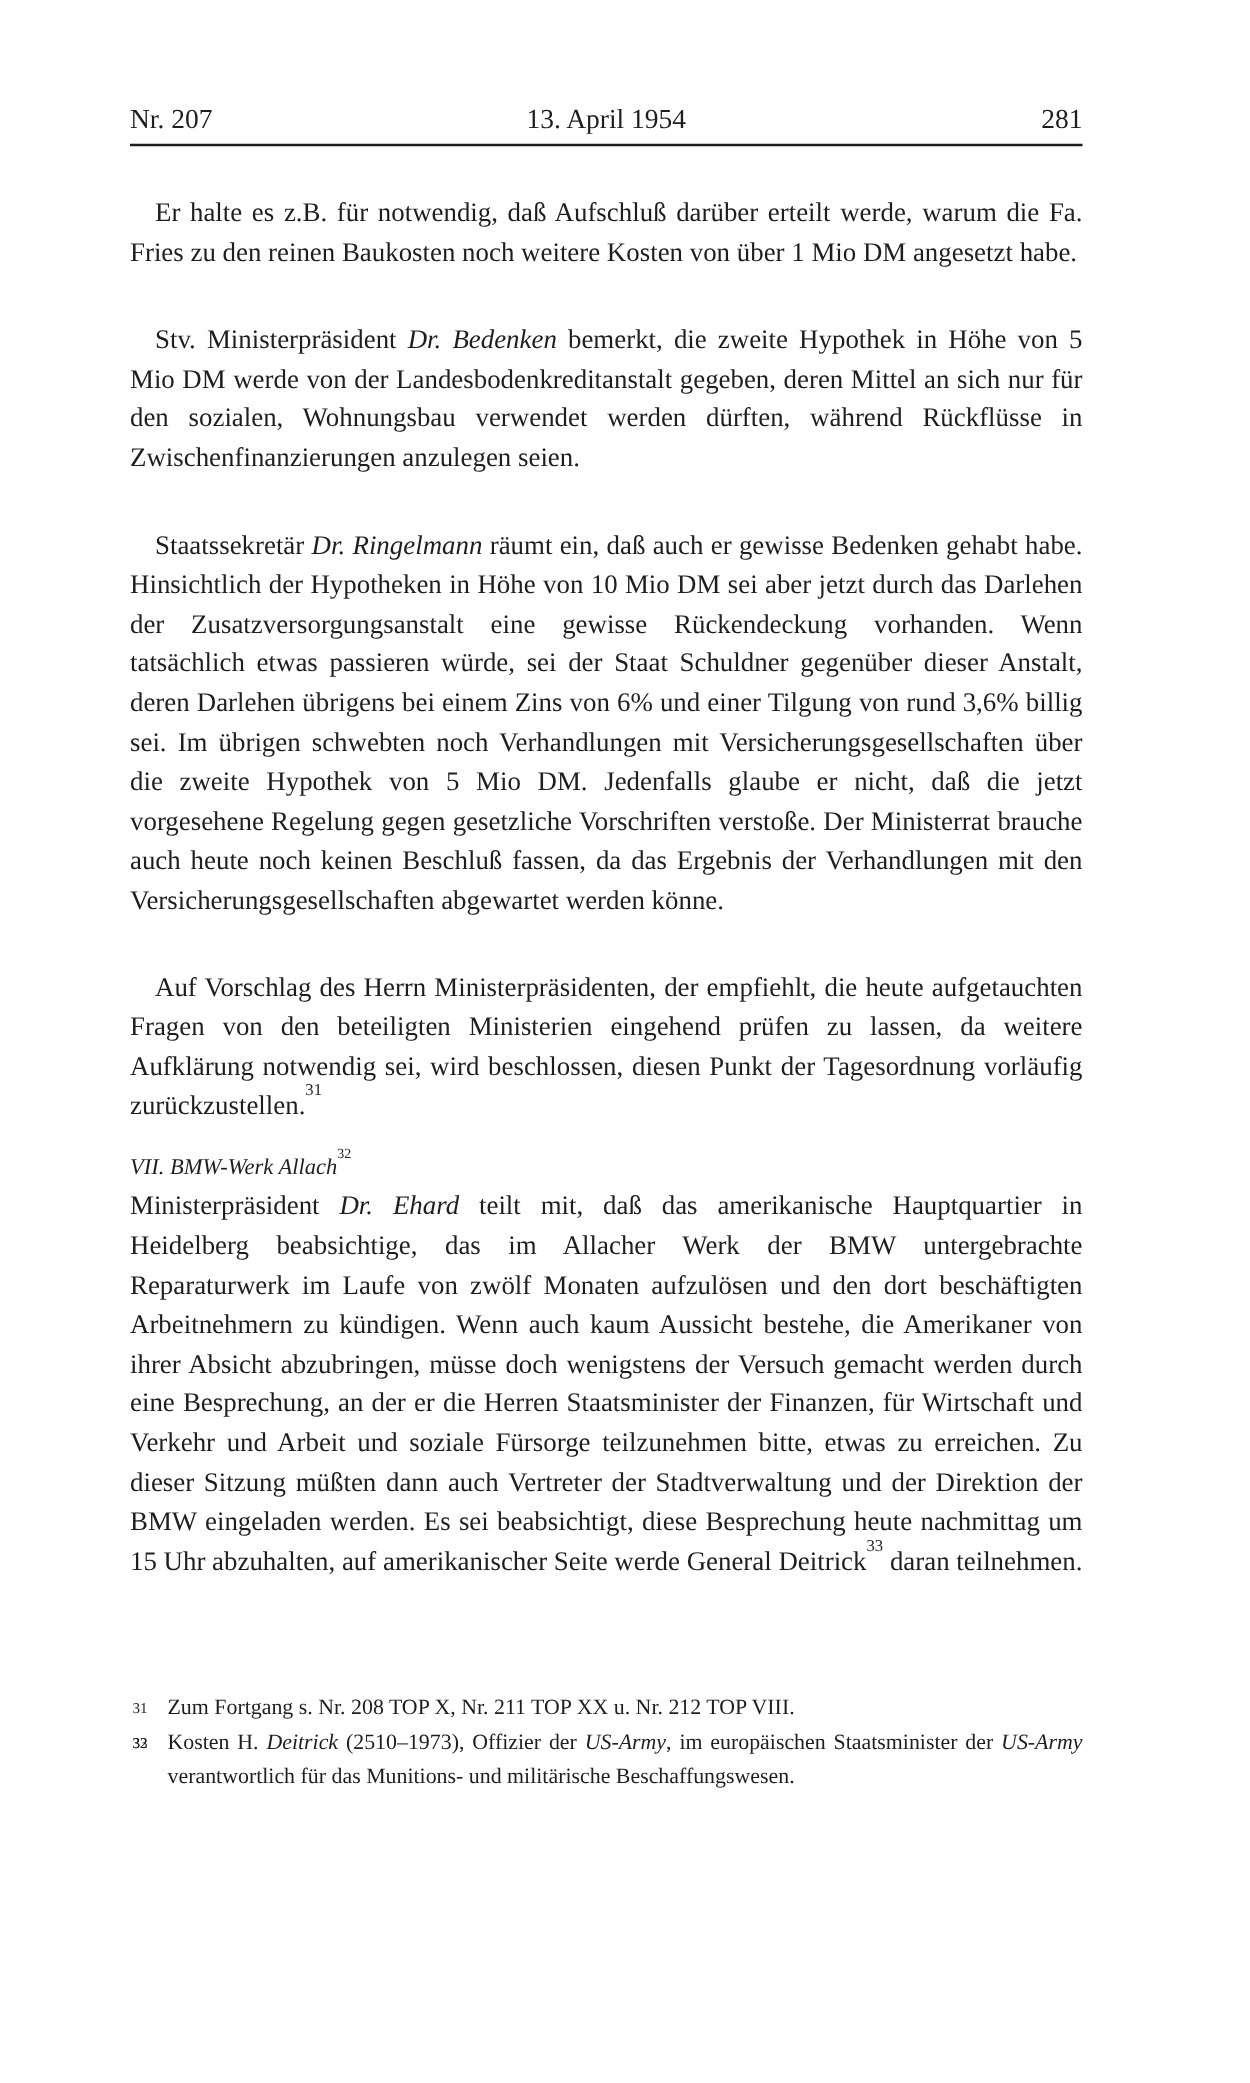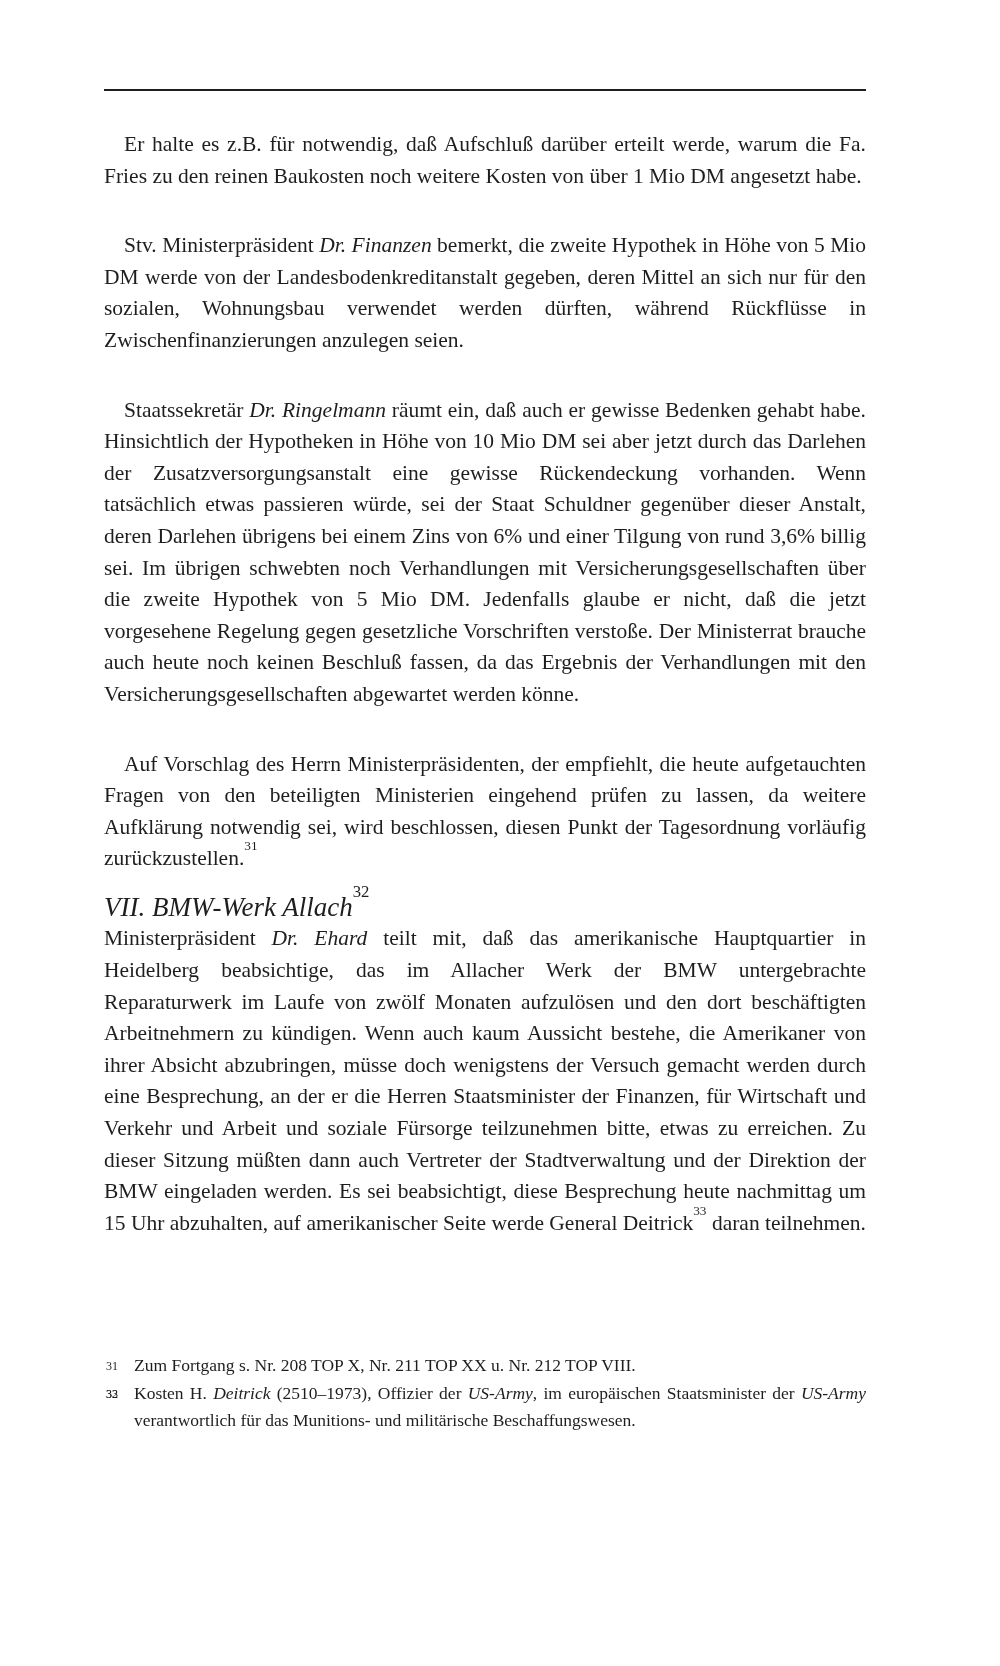--- a/index.html
+++ b/index.html
@@ -36,21 +36,21 @@
     margin-top: 26px;
     font-size: 21.5px;
     line-height: 31.6px;
     text-align: justify;
     hyphens: auto;
   }
   .bodytext p { margin: 0; }
   .bodytext p.ind { text-indent: 20px; margin-top: 38px; }
   .section-heading {
     margin: 17px 0 0 0;
-    font-size: 27px;
+    font-size: 18px;
     line-height: 31.6px;
     font-weight: normal;
     font-style: italic;
     text-align: left;
   }
   em { font-style: italic; }
   .fnref {
     font-size: 0.62em;
     line-height: 0;
     position: relative;
@@ -78,29 +78,34 @@
     font-size: 12px;
   }
 </style>
 </head>
 <body>
 
 <div class="page">
 
   <div class="content">
 
+    <header class="pagehead">
+      <span class="ph-left">Nr. 207</span>
+      <span class="ph-center">13. April 1954</span>
+      <span class="ph-right">281</span>
+    </header>
 
     <div class="rule"></div>
 
     <main class="bodytext">
 
 
       <p class="ind">Er halte es z.B. für notwendig, daß Aufschluß darüber erteilt werde, warum die Fa. Fries zu den reinen Baukosten noch weitere Kosten von über 1 Mio DM angesetzt habe.</p>
 
-      <p class="ind"><span>Stv. Ministerpräsident </span><em>Dr. Finanzen</em><span> bemerkt, die zweite Hypothek in Höhe von 5 Mio DM werde von der Landesbodenkreditanstalt gegeben, deren Mittel an sich nur für den sozialen, Wohnungsbau verwendet werden dürften, während Rückflüsse in Zwischenfinanzierungen anzulegen seien.</span></p>
+      <p class="ind"><span>Stv. Ministerpräsident </span><em>Dr. Bedenken</em><span> bemerkt, die zweite Hypothek in Höhe von 5 Mio DM werde von der Landesbodenkreditanstalt gegeben, deren Mittel an sich nur für den sozialen, Wohnungsbau verwendet werden dürften, während Rückflüsse in Zwischenfinanzierungen anzulegen seien.</span></p>
 
       <p class="ind"><span>Staatssekretär </span><em>Dr. Ringelmann</em><span> räumt ein, daß auch er gewisse Bedenken gehabt habe. Hinsichtlich der Hypotheken in Höhe von 10 Mio DM sei aber jetzt durch das Darlehen der Zusatzversorgungsanstalt eine gewisse Rückendeckung vorhanden. Wenn tatsächlich etwas passieren würde, sei der Staat Schuldner gegenüber dieser Anstalt, deren Darlehen übrigens bei einem Zins von 6% und einer Tilgung von rund 3,6% billig sei. Im übrigen schwebten noch Verhandlungen mit Versicherungsgesellschaften über die zweite Hypothek von 5 Mio DM. Jedenfalls glaube er nicht, daß die jetzt vorgesehene Regelung gegen gesetzliche Vorschriften verstoße. Der Ministerrat brauche auch heute noch keinen Beschluß fassen, da das Ergebnis der Verhandlungen mit den Versicherungsgesellschaften abgewartet werden könne.</span></p>
 
       <p class="ind"><span>Auf Vorschlag des Herrn Ministerpräsidenten, der empfiehlt, die heute aufgetauchten Fragen von den beteiligten Ministerien eingehend prüfen zu lassen, da weitere Aufklärung notwendig sei, wird beschlossen, diesen Punkt der Tagesordnung vorläufig zurückzustellen.</span><sup class="fnref">31</sup></p>
 
       <h2 class="section-heading"><em>VII. BMW-Werk Allach</em><sup class="fnref">32</sup></h2>
 
       <p><span>Ministerpräsident </span><em>Dr. Ehard</em><span> teilt mit, daß das amerikanische Hauptquartier in Heidelberg beabsichtige, das im Allacher Werk der BMW untergebrachte Reparaturwerk im Laufe von zwölf Monaten aufzulösen und den dort beschäftigten Arbeitnehmern zu kündigen. Wenn auch kaum Aussicht bestehe, die Amerikaner von ihrer Absicht abzubringen, müsse doch wenigstens der Versuch gemacht werden durch eine Besprechung, an der er die Herren Staatsminister der Finanzen, für Wirtschaft und Verkehr und Arbeit und soziale Fürsorge teilzunehmen bitte, etwas zu erreichen. Zu dieser Sitzung müßten dann auch Vertreter der Stadtverwaltung und der Direktion der BMW eingeladen werden. Es sei beabsichtigt, diese Besprechung heute nachmittag um 15 Uhr abzuhalten, auf amerikanischer Seite werde General Deitrick</span><sup class="fnref">33</sup><span> daran teilnehmen.</span></p>
 
     </main>

